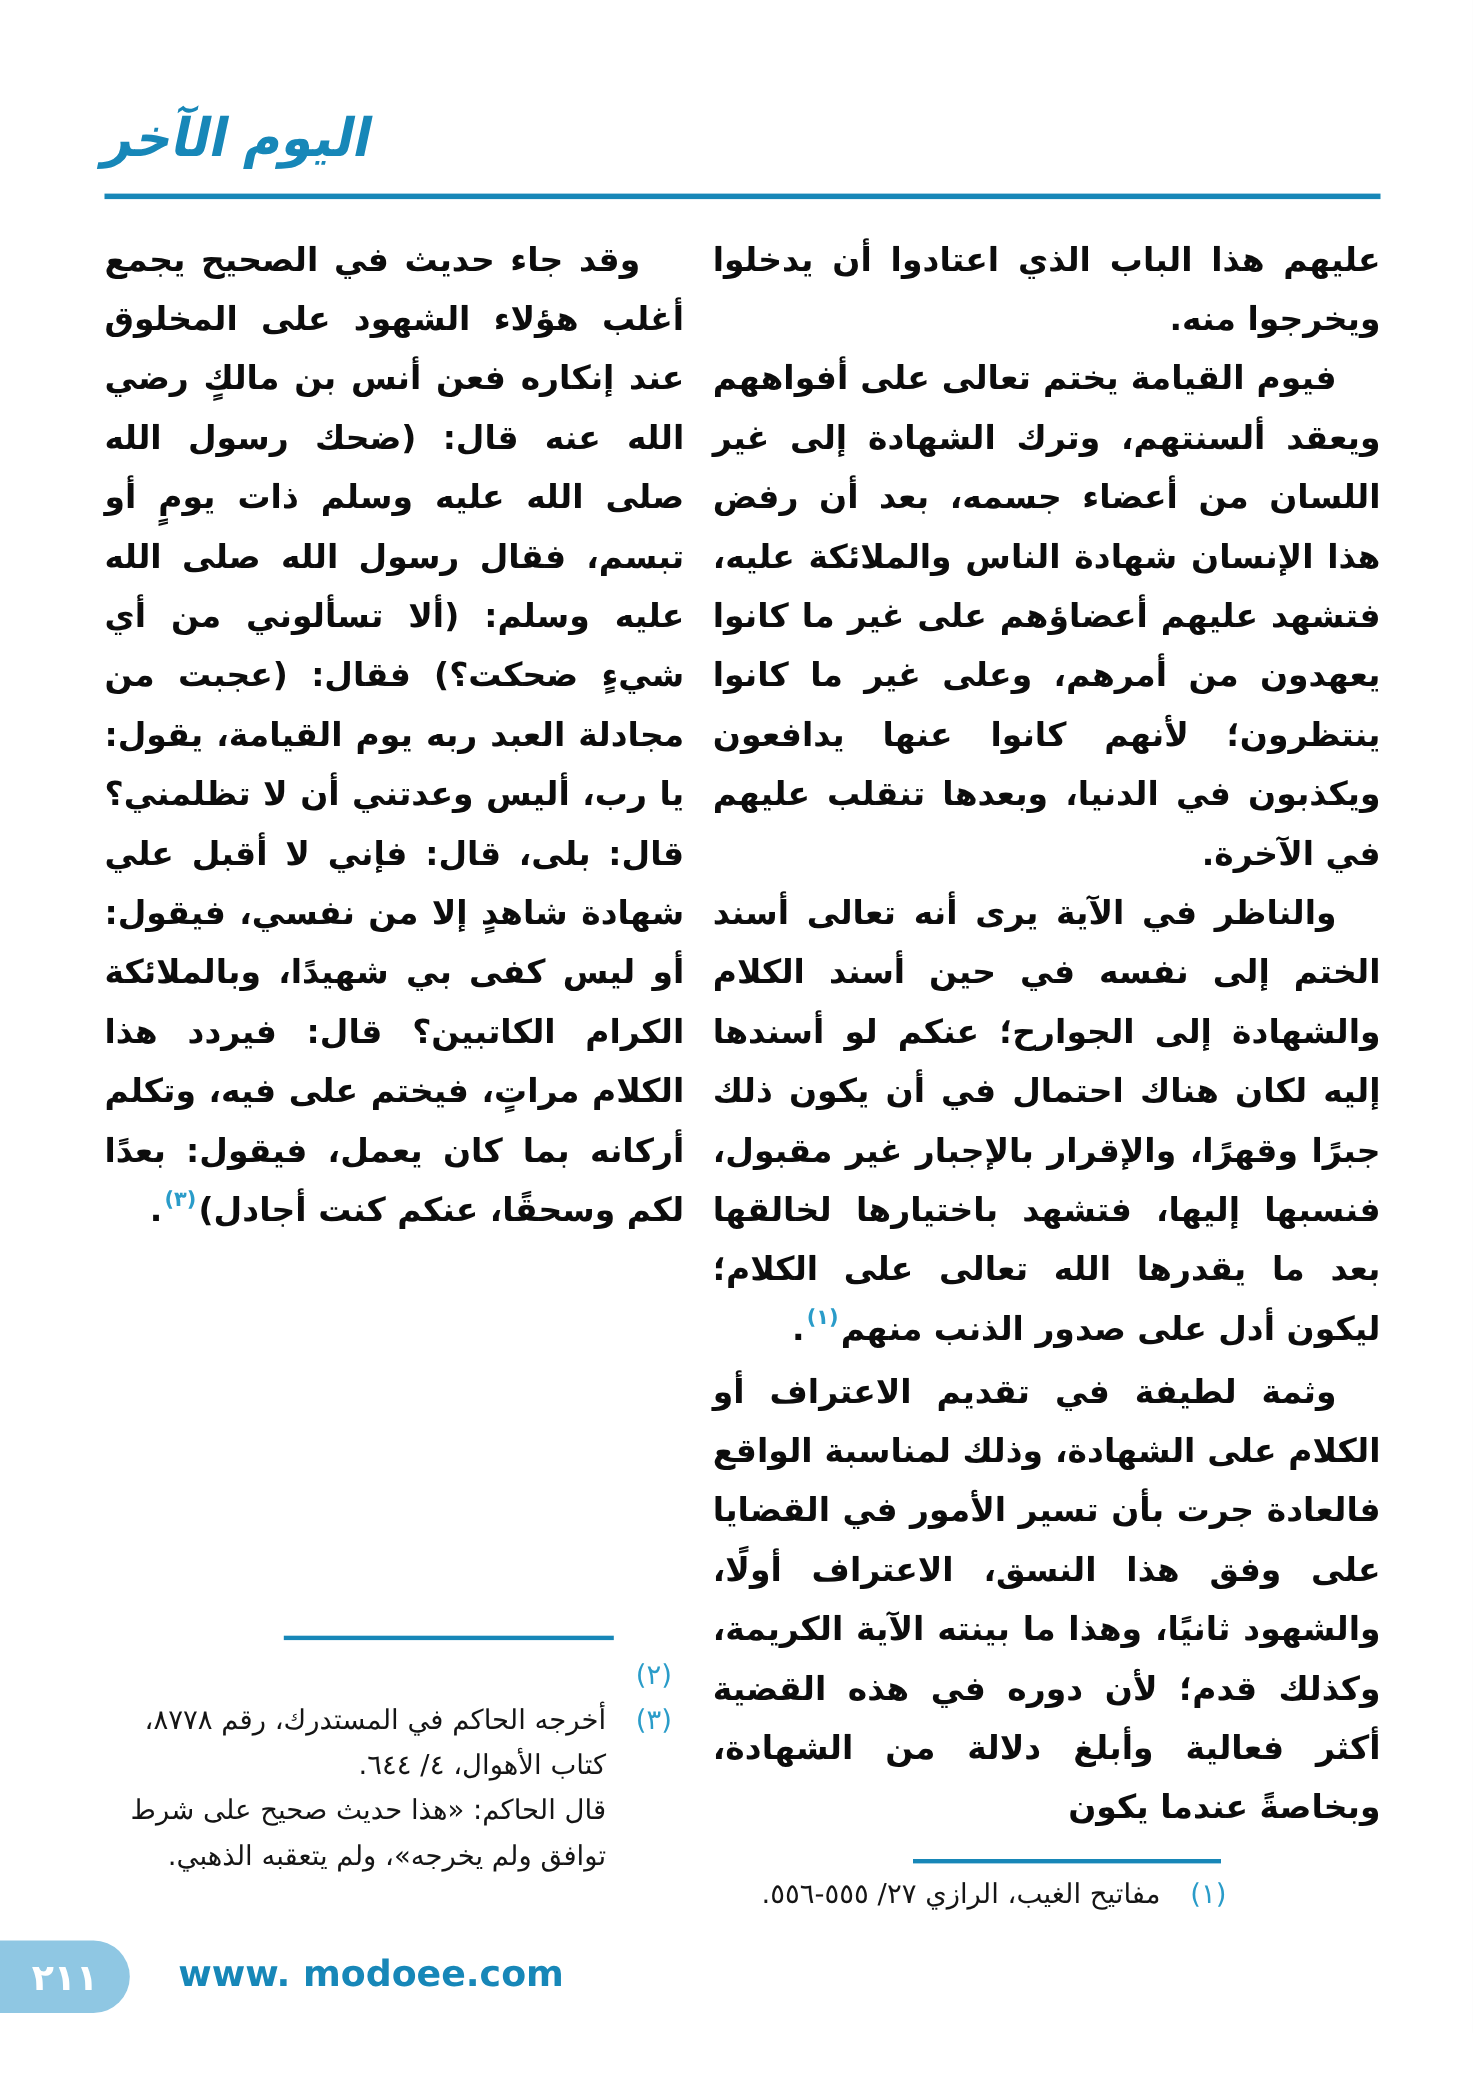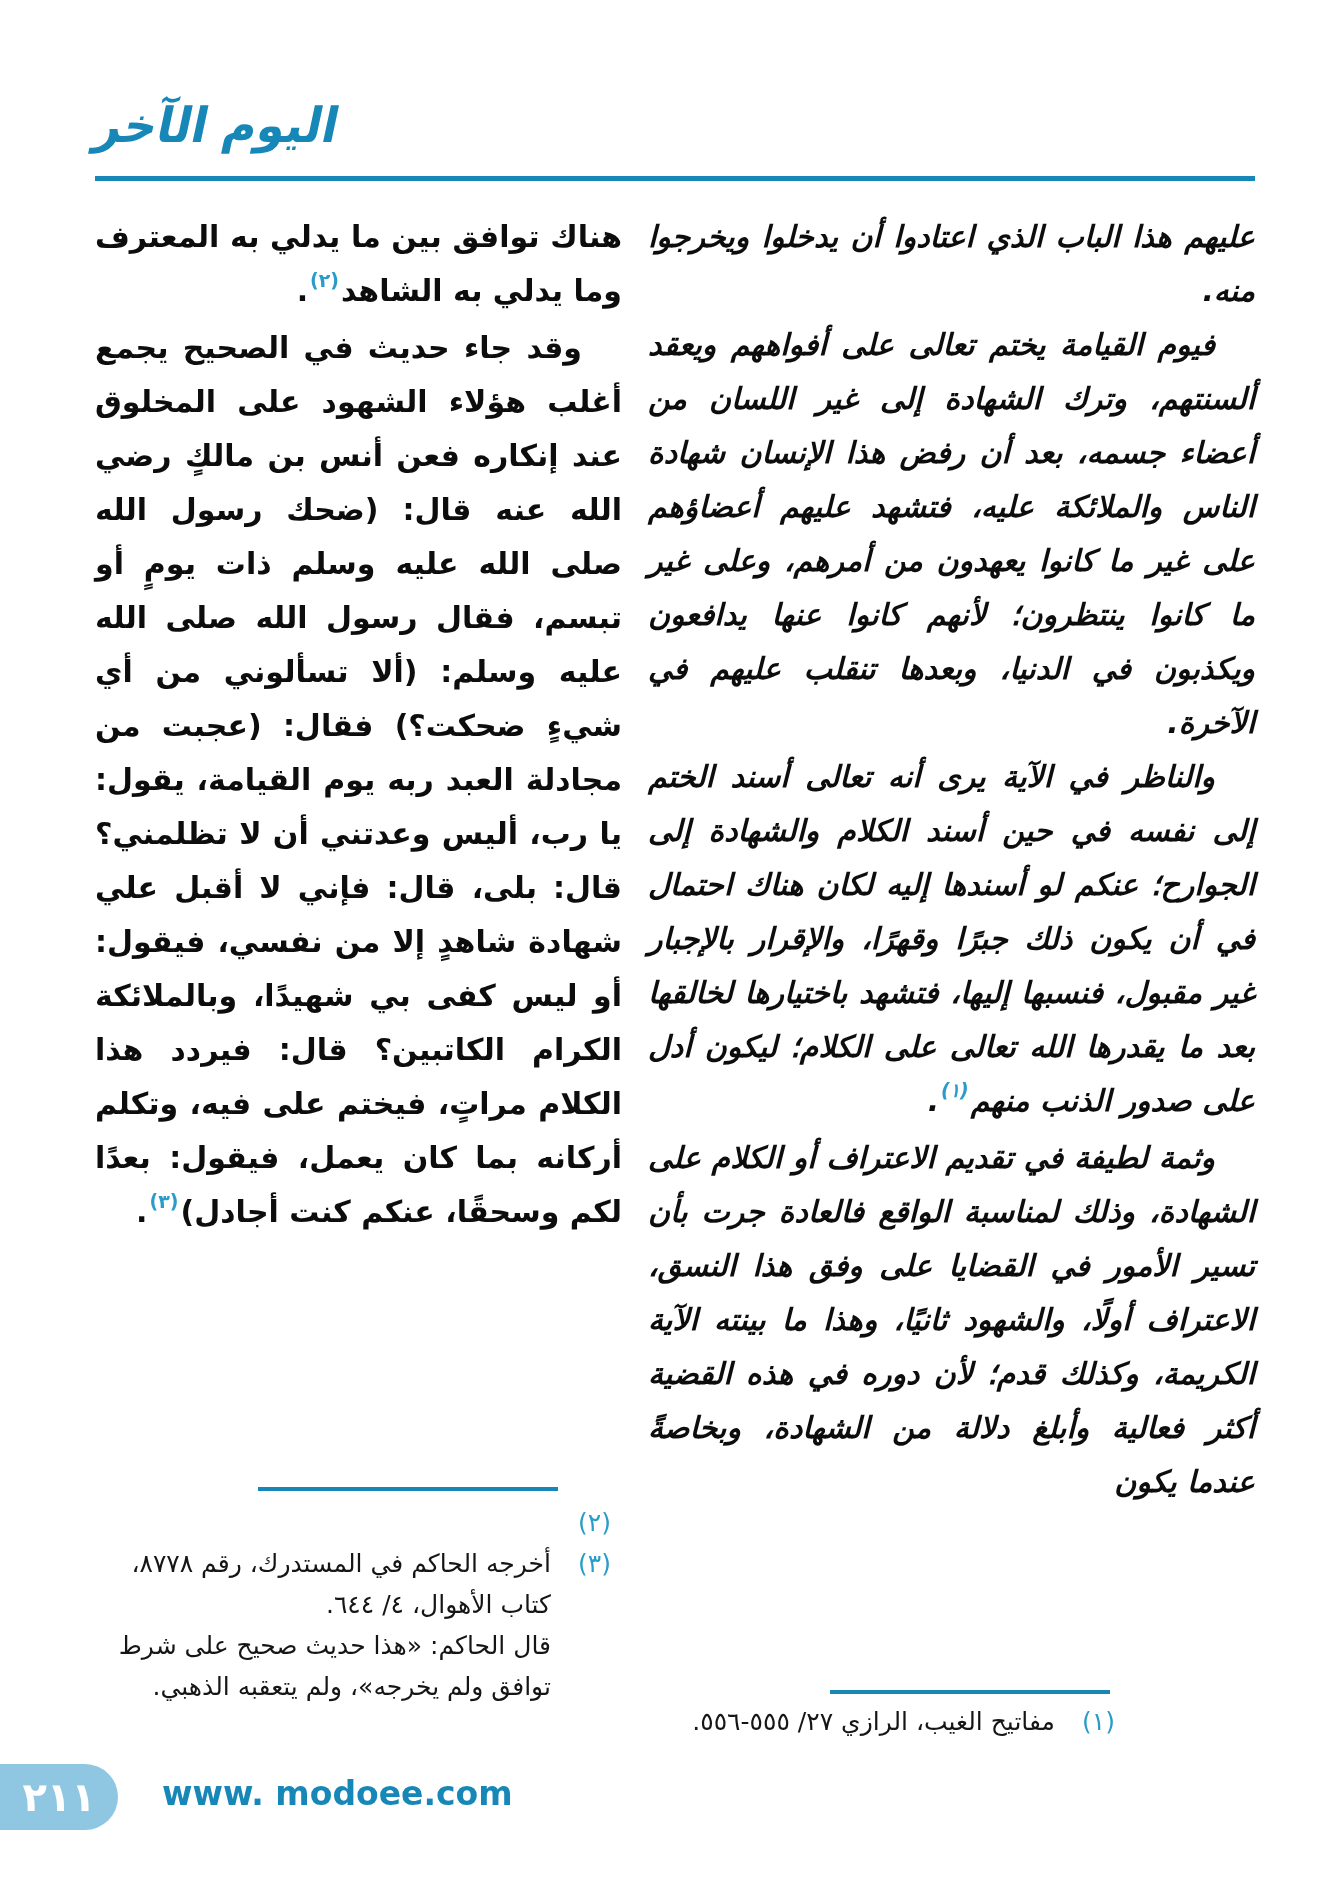--- a/index.html
+++ b/index.html
@@ -17,21 +17,21 @@
   }
   .header-rule {
     position:absolute; top:176px; left:95px; width:1160px; height:5px;
     background:#1787b8;
   }
   
   .col {
     position:absolute; top:210px; direction:rtl; text-align:justify;
     font-size:30px; font-weight:bold; line-height:54px; color:#0d0d0d;
   }
-  .col-right { left:648px; width:607px;font-style:italic; }
+  .col-right { left:648px; width:607px; }
   .col-left  { left:95px;  width:527px; }
   .para { margin:0; text-indent:40px; }
   .para.no-indent { text-indent:0; }
   .fn-ref {
     color:#2a9cc9; font-size:19px; font-weight:bold;
     position:relative; top:-14px; padding:0 2px;
   }
   
   .fnsep { position:absolute; height:4px; background:#1787b8; }
   .fnsep-left  { top:1487px; left:258px; width:300px; }
@@ -44,21 +44,21 @@
   .footnotes-left  { top:1502px; left:95px;  width:516px; }
   .footnotes-right { top:1701px; left:660px; width:455px; }
   .footnote-row { display:flex; gap:8px; align-items:flex-start; }
   .fn-marker { flex:0 0 52px; color:#2a9cc9; text-align:right; }
   .fn-text { flex:1; text-align:right; margin:0; }
   
   .page-pill {
     position:absolute; left:0; top:1764px; width:118px; height:66px;
     background:#8fc7e3; border-radius:0 33px 33px 0;
     display:flex; align-items:center; justify-content:center;
-    color:#ffffff; font-size:40px; font-weight:bold; letter-spacing:4px;
+    color:#ffffff; font-size:33px; font-weight:bold; letter-spacing:4px;
   }
   .site-url {
     position:absolute; left:162px; top:1774px; direction:ltr;
     color:#1787b8; font-size:33px; font-weight:bold; white-space:nowrap;text-align:right;
   }
 </style>
 </head>
 <body>
 
 <div class="page">
@@ -67,21 +67,20 @@
   <div class="header-rule"></div>
 
   <div class="col col-right">
     <p class="para no-indent"><span>عليهم هذا الباب الذي اعتادوا أن يدخلوا ويخرجوا منه.</span></p>
     <p class="para"><span>فيوم القيامة يختم تعالى على أفواههم ويعقد ألسنتهم، وترك الشهادة إلى غير اللسان من أعضاء جسمه، بعد أن رفض هذا الإنسان شهادة الناس والملائكة عليه، فتشهد عليهم أعضاؤهم على غير ما كانوا يعهدون من أمرهم، وعلى غير ما كانوا ينتظرون؛ لأنهم كانوا عنها يدافعون ويكذبون في الدنيا، وبعدها تنقلب عليهم في الآخرة.</span></p>
     <p class="para"><span>والناظر في الآية يرى أنه تعالى أسند الختم إلى نفسه في حين أسند الكلام والشهادة إلى الجوارح؛ عنكم لو أسندها إليه لكان هناك احتمال في أن يكون ذلك جبرًا وقهرًا، والإقرار بالإجبار غير مقبول، فنسبها إليها، فتشهد باختيارها لخالقها بعد ما يقدرها الله تعالى على الكلام؛ ليكون أدل على صدور الذنب منهم</span><span class="fn-ref">(١)</span><span>.</span></p>
     <p class="para"><span>وثمة لطيفة في تقديم الاعتراف أو الكلام على الشهادة، وذلك لمناسبة الواقع فالعادة جرت بأن تسير الأمور في القضايا على وفق هذا النسق، الاعتراف أولًا، والشهود ثانيًا، وهذا ما بينته الآية الكريمة، وكذلك قدم؛ لأن دوره في هذه القضية أكثر فعالية وأبلغ دلالة من الشهادة، وبخاصةً عندما يكون</span></p>
   </div>
 
   <div class="col col-left">
-    <p class="para no-indent"><span>هناك توافق بين ما يدلي به المعترف وما يدلي به الشاهد</span><span class="fn-ref">(٢)</span><span>.</span></p>
     <p class="para"><span>وقد جاء حديث في الصحيح يجمع أغلب هؤلاء الشهود على المخلوق عند إنكاره فعن أنس بن مالكٍ رضي الله عنه قال: (ضحك رسول الله صلى الله عليه وسلم ذات يومٍ أو تبسم، فقال رسول الله صلى الله عليه وسلم: (ألا تسألوني من أي شيءٍ ضحكت؟) فقال: (عجبت من مجادلة العبد ربه يوم القيامة، يقول: يا رب، أليس وعدتني أن لا تظلمني؟ قال: بلى، قال: فإني لا أقبل علي شهادة شاهدٍ إلا من نفسي، فيقول: أو ليس كفى بي شهيدًا، وبالملائكة الكرام الكاتبين؟ قال: فيردد هذا الكلام مراتٍ، فيختم على فيه، وتكلم أركانه بما كان يعمل، فيقول: بعدًا لكم وسحقًا، عنكم كنت أجادل)</span><span class="fn-ref">(٣)</span><span>.</span></p>
   </div>
 
   <div class="fnsep fnsep-left"></div>
   <div class="fnsep fnsep-right"></div>
 
   <div class="footnotes footnotes-left">
     <div class="footnote-row">
       <span class="fn-marker">(٢)</span>
     </div>

